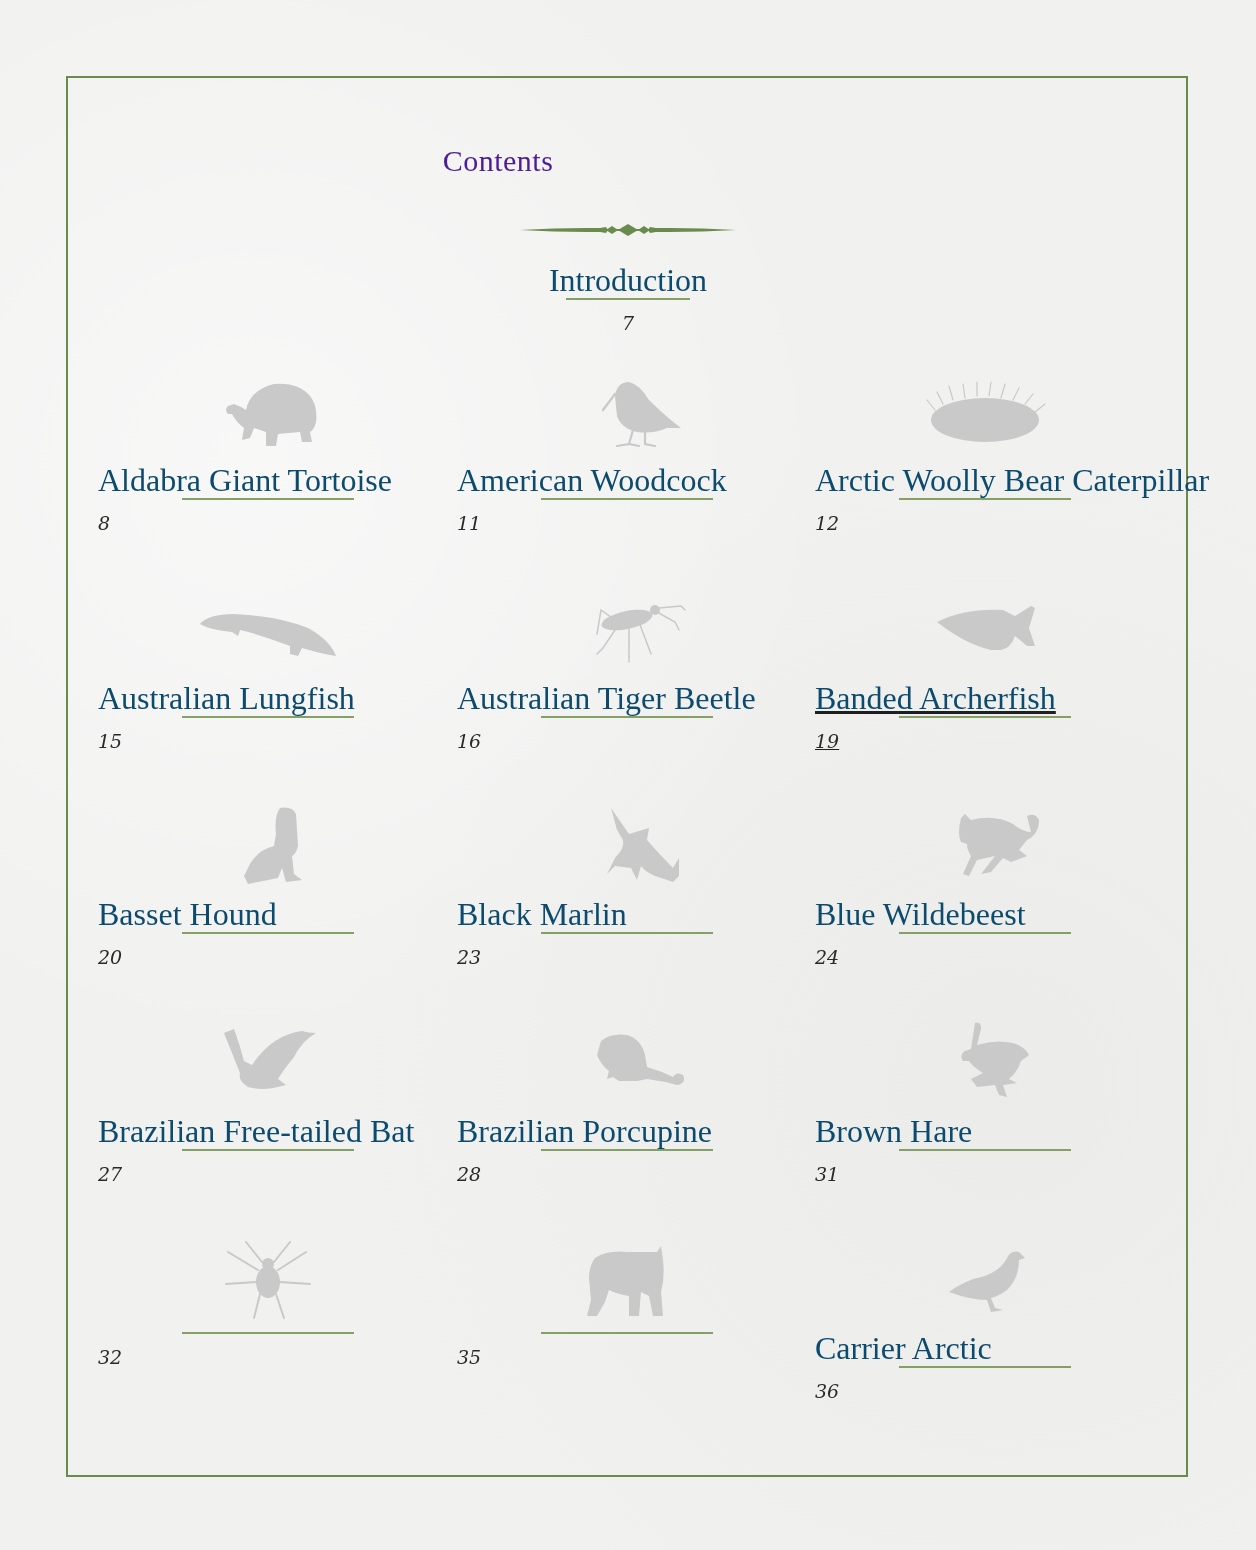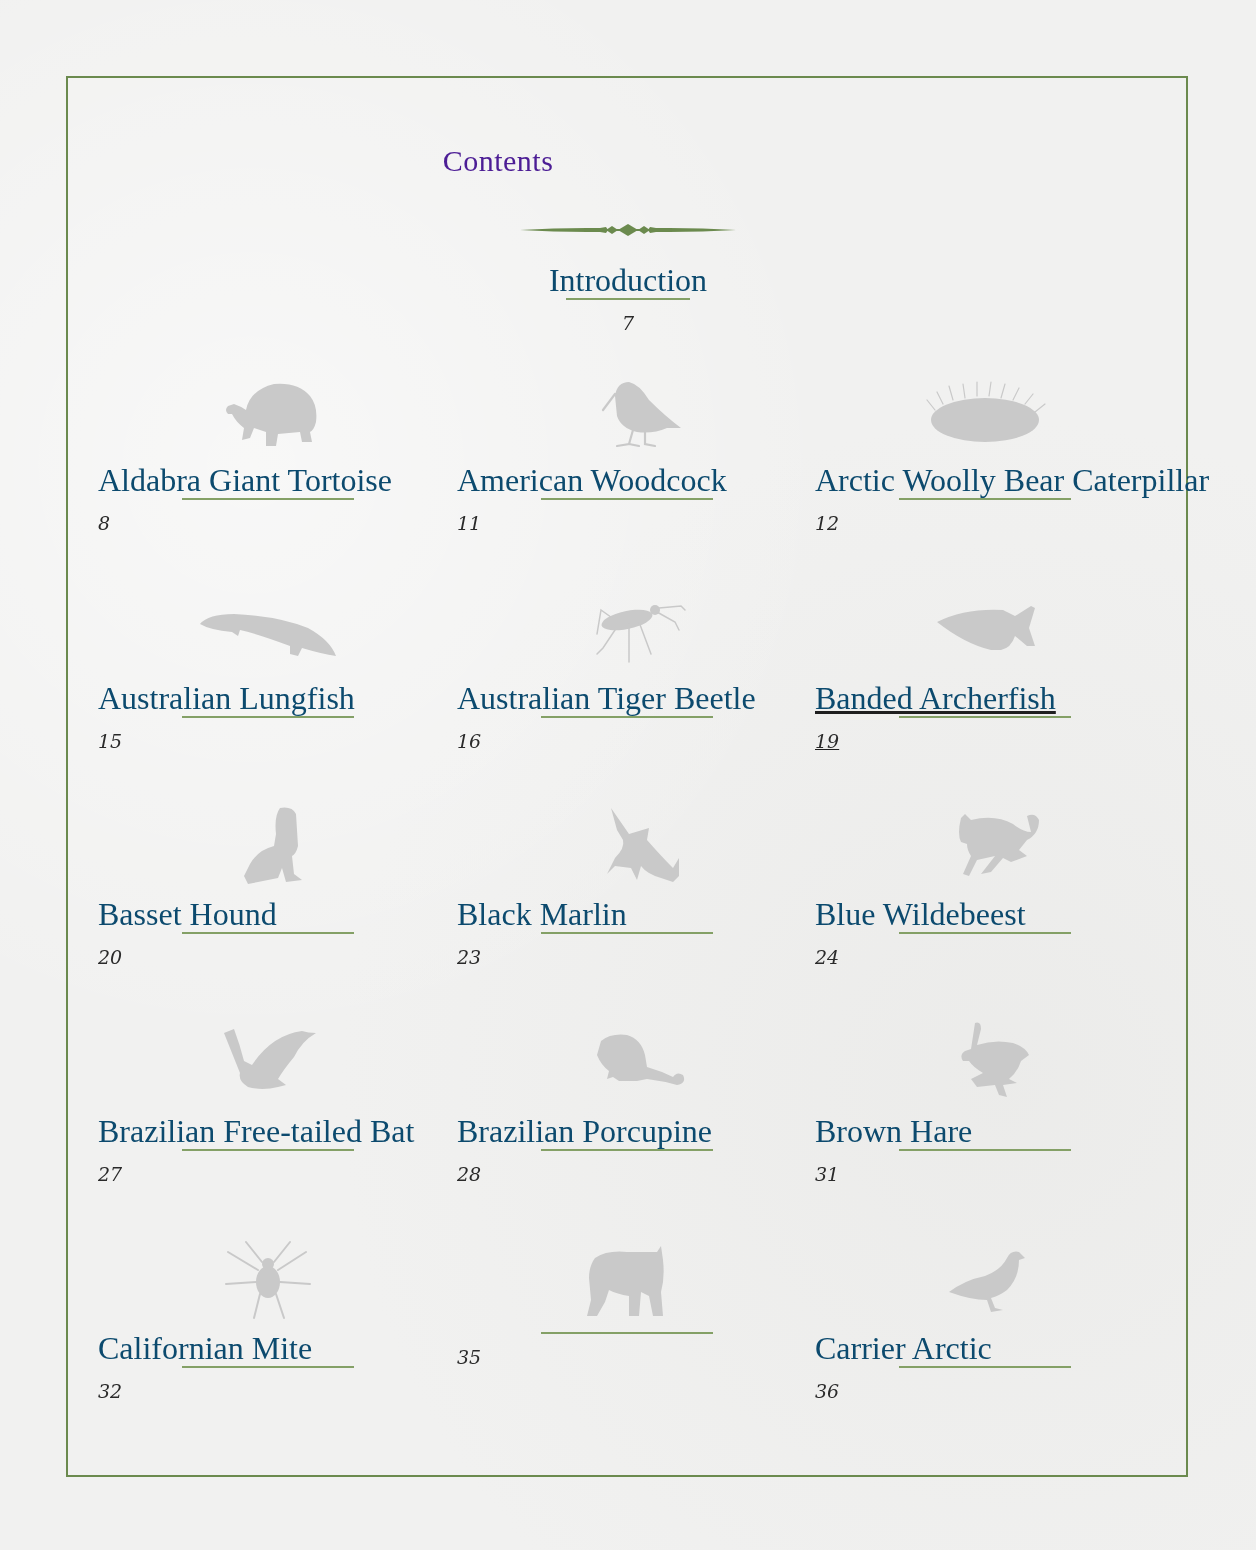--- a/index.html
+++ b/index.html
@@ -206,21 +206,20 @@
 <div class="cell" style="left:98px; top:1238px;">
   <div class="icon">
     <svg viewBox="0 0 140 90">
       <ellipse class="sil" cx="70" cy="44" rx="12" ry="16"></ellipse>
       <circle class="sil" cx="70" cy="26" r="6"></circle>
       <g class="sil-stroke" style="stroke-width:2">
         <path d="M64 24 L48 4 M76 24 L92 4 M60 32 L30 14 M80 32 L108 14 M58 44 L28 46 M82 44 L112 46 M62 56 L56 80 M78 56 L86 80"></path>
       </g>
     </svg>
   </div>
-  <div class="entry-label">Californian Mite</div>
   <div class="rule"></div>
   <div class="page-num">32</div>
 </div>
 
 <div class="cell" style="left:457px; top:1238px;">
   <div class="icon">
     <svg viewBox="0 0 140 90">
         <path class="sil" d="M38 20 Q50 12 70 14 L100 14 L104 8 L106 22 Q108 40 104 54 L106 78 L96 78 L92 58 L84 54 L82 78 L72 78 L72 58 Q60 56 52 52 L48 64 L40 78 L30 78 L34 62 L32 40 Q32 28 38 20Z"></path>
       </svg>
   </div>

